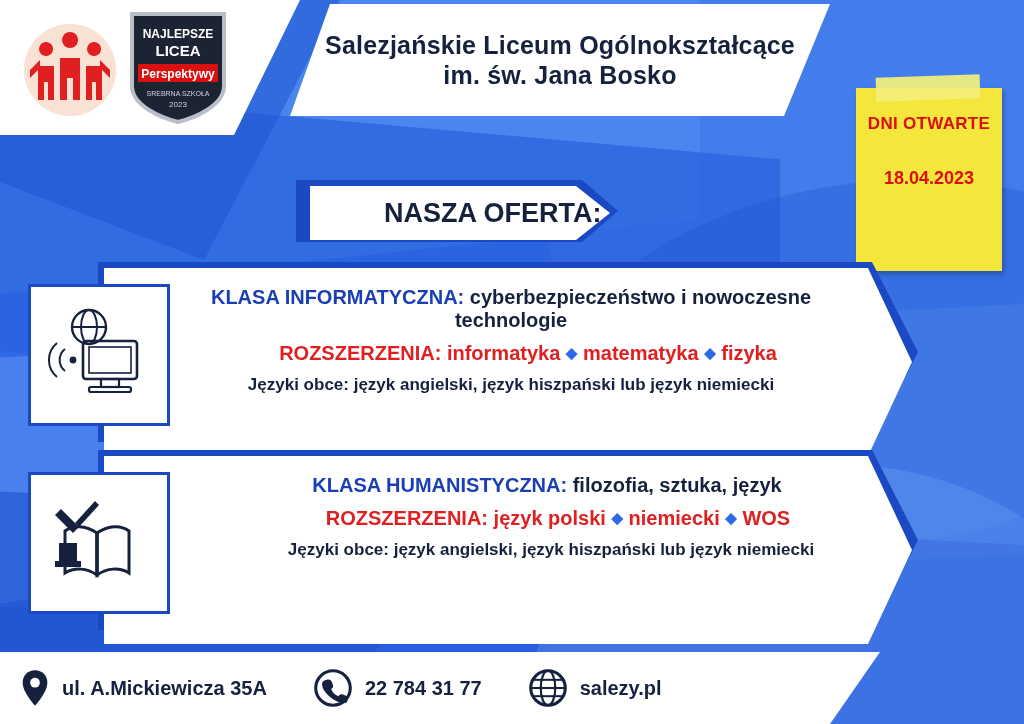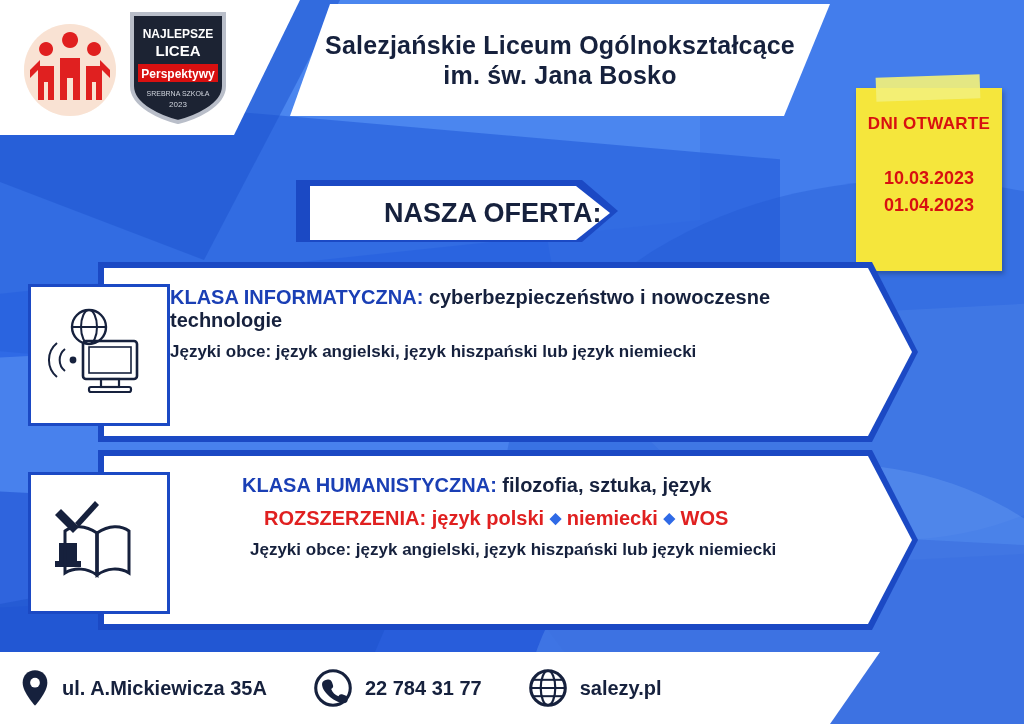--- a/index.html
+++ b/index.html
@@ -72,21 +72,21 @@
   .offer{
     position:absolute;left:310px;top:186px;width:300px;height:54px;background:#ffffff;
     clip-path:polygon(0 0,calc(100% - 34px) 0,100% 50%,calc(100% - 34px) 100%,0 100%);
     display:flex;align-items:center;justify-content:flex-start;
   }
   .offer span{color:#16213d;font-weight:bold;font-size:27px;padding-left:74px;}
   .offer-shadow{position:absolute;left:296px;top:180px;width:322px;height:62px;background:#1b49c4;
     clip-path:polygon(0 0,calc(100% - 36px) 0,100% 50%,calc(100% - 36px) 100%,0 100%);}
 
   
-  .block{position:absolute;left:104px;width:808px;height:168px;}
+  .block{position:absolute;left:104px;width:808px;height:188px;text-align:center;}
   .block .arrow{
     position:absolute;inset:0;background:#ffffff;
     clip-path:polygon(0 0,calc(100% - 44px) 0,100% 50%,calc(100% - 44px) 100%,0 100%);
     border:0;
   }
   .block .arrow-outline{
     position:absolute;left:-6px;top:-6px;width:820px;height:180px;background:#1b49c4;
     clip-path:polygon(0 0,calc(100% - 46px) 0,100% 50%,calc(100% - 46px) 100%,0 100%);
   }
   .block .icon-box{
@@ -163,22 +163,21 @@
 
   <div class="header-accent"></div>
   <div class="header-band">
     <div class="line">Salezjańskie Liceum Ogólnokształcące</div>
     <div class="line">im. św. Jana Bosko</div>
   </div>
 
   <div class="note">
     <div class="tape"></div>
     <div class="title">DNI OTWARTE</div>
-    <div class="d1">10.03.2023</div>
-    <div class="d2">01.04.2023</div>
+    <div class="d1">18.04.2023</div>
   </div>
 
   <div class="offer-shadow"></div>
   <div class="offer">
     <span>NASZA OFERTA:</span>
   </div>
 
   <div class="block" id="block-it">
     <div class="arrow-outline"></div>
     <div class="arrow"></div>
@@ -194,20 +193,28 @@
         <path d="M34 62 a14 14 0 0 0 0 22" fill="none" stroke="#16213d" stroke-width="2"></path>
         <path d="M26 56 a22 22 0 0 0 0 34" fill="none" stroke="#16213d" stroke-width="2"></path>
         <circle cx="42" cy="73" r="3.4" fill="#16213d"></circle>
       </svg>
     </div>
     <div class="lines">
       <div class="l1">
         <span>KLASA  INFORMATYCZNA:</span>
         <span class="sub">cyberbezpieczeństwo i nowoczesne technologie</span>
       </div>
+      <div class="l2" style="padding-left:34px;">
+        <span class="key">ROZSZERZENIA:</span>
+        <span class="v">informatyka</span>
+        <span class="dia">◆</span>
+        <span class="v">matematyka</span>
+        <span class="dia">◆</span>
+        <span class="v">fizyka</span>
+      </div>
       <div class="l3">Języki obce: język angielski, język hiszpański lub język niemiecki</div>
     </div>
   </div>
 
   <div class="block" id="block-hum">
     <div class="arrow-outline"></div>
     <div class="arrow"></div>
     <div class="icon-box">
       <svg viewBox="0 0 130 130" width="130" height="130">
         <path d="M30 34 l18 18 -6 6 -18 -18 z" fill="#16213d"></path>

